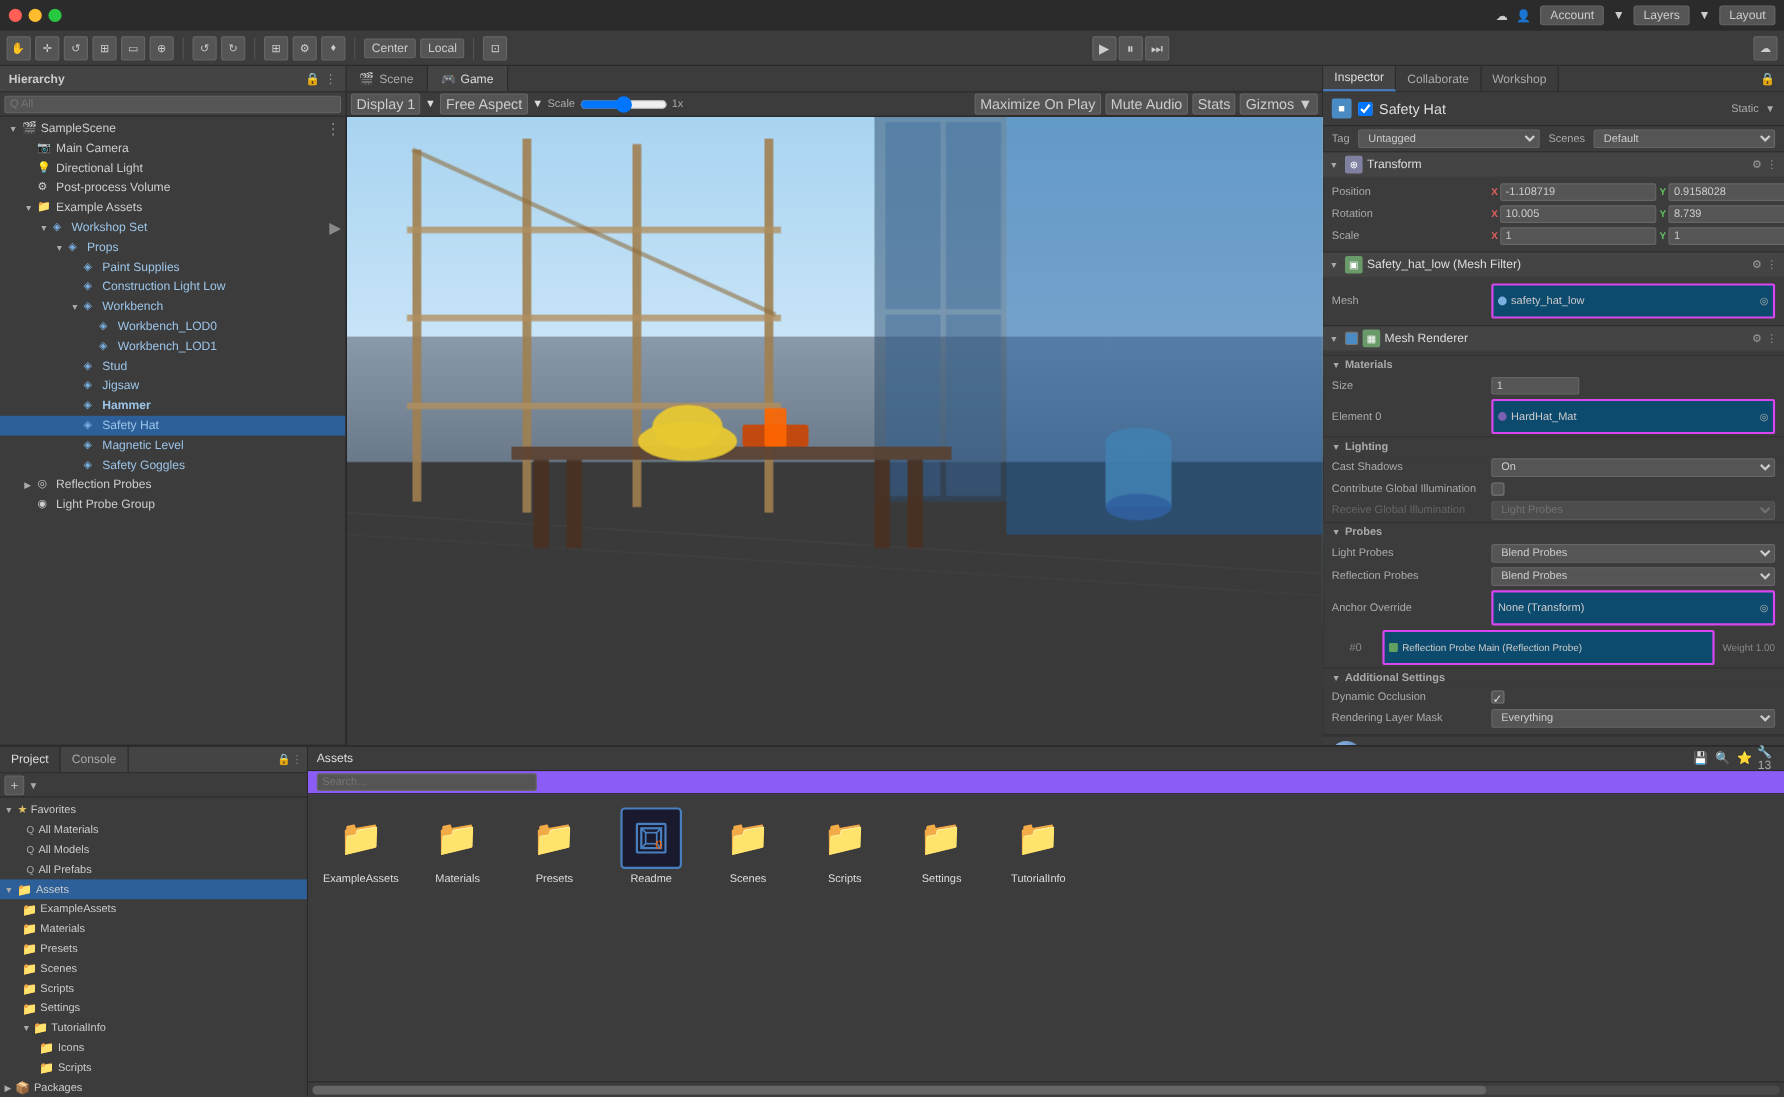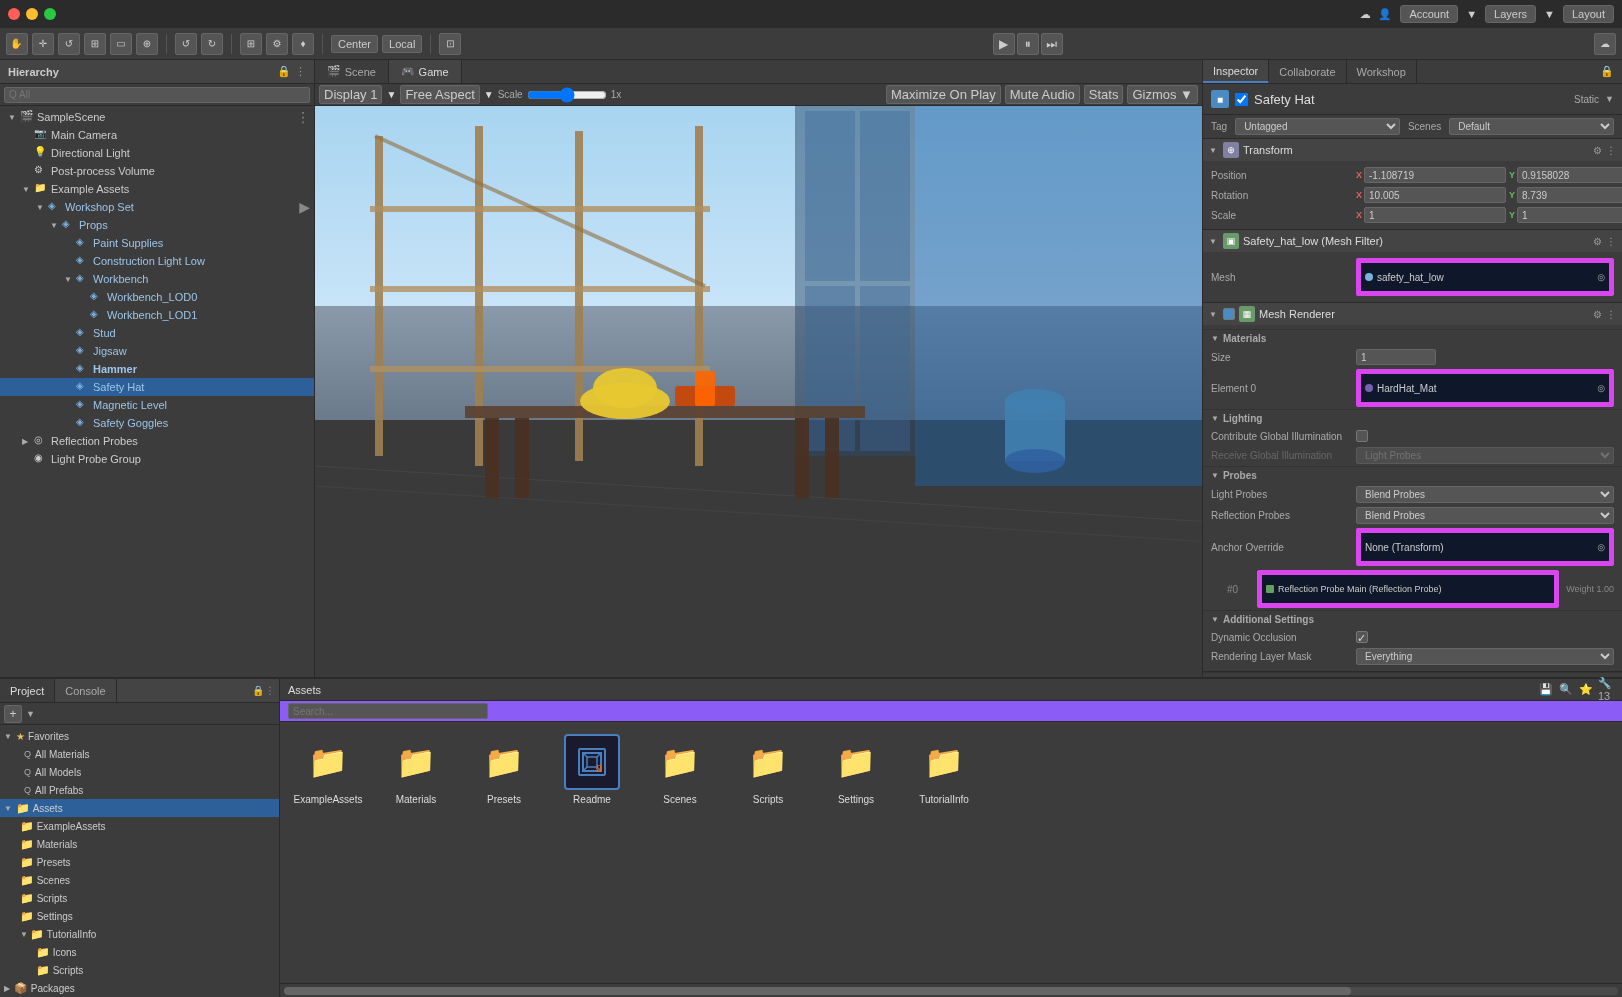--- a/index.html
+++ b/index.html
@@ -341,22 +341,22 @@
       color: #ccc;
       font-size: 10px;
       padding: 1px 4px;
       border-radius: 2px;
       cursor: pointer;
       flex: 1;
     }
     .prop-obj-ref {
       display: flex;
       align-items: center;
-      background: #0f172a;
-      border: 5px solid #d946ef;
+      background: #0c4a6e;
+      border: 2px solid #d946ef;
       border-radius: 2px;
       padding: 14px 4px;
       flex: 1;
       gap: 4px;
       height: 16px;
     }
     .prop-obj-dot { width: 8px; height: 8px; background: #7ab0e0; border-radius: 50%; flex-shrink: 0; }
     .prop-obj-text { font-size: 10px; color: #ccc; flex: 1; }
     .prop-obj-btn { font-size: 9px; color: #aaa; }
     .section-divider {
@@ -1055,20 +1055,28 @@
                 <span class="prop-obj-text">HardHat_Mat</span>
                 <span class="prop-obj-btn">◎</span>
               </div>
             </div>
           </div>
 
           <div class="section-divider">
             <span class="section-divider-arrow">▼</span>
             <span>Lighting</span>
           </div>
+          <div class="prop-row">
+            <span class="prop-label">Cast Shadows</span>
+            <div class="prop-value">
+              <select class="prop-select">
+                <option>On</option>
+              </select>
+            </div>
+          </div>
           <div class="prop-checkbox-row">
             <span class="prop-cb-label">Contribute Global Illumination</span>
             <div class="prop-cb"></div>
           </div>
           <div class="prop-row">
             <span class="prop-label" style="color:#666;">Receive Global Illumination</span>
             <div class="prop-value">
               <select class="prop-select" disabled="" style="color:#888;">
                 <option>Light Probes</option>
               </select>

